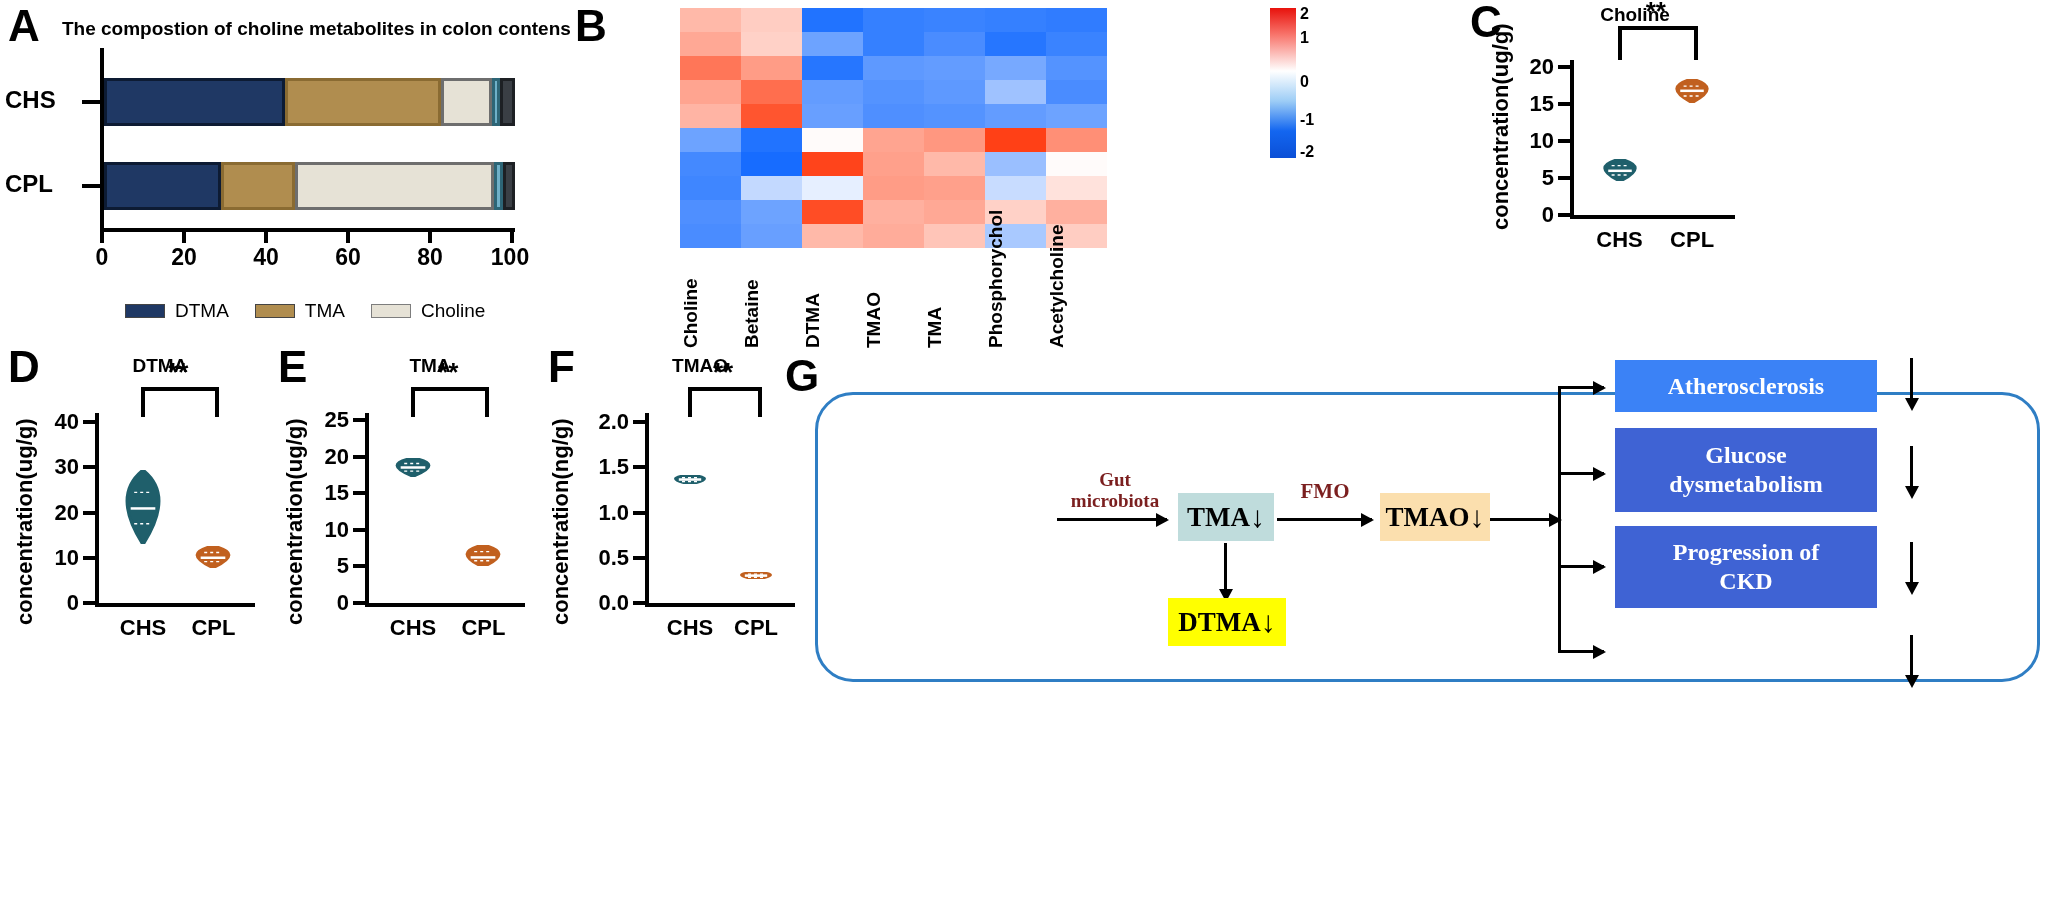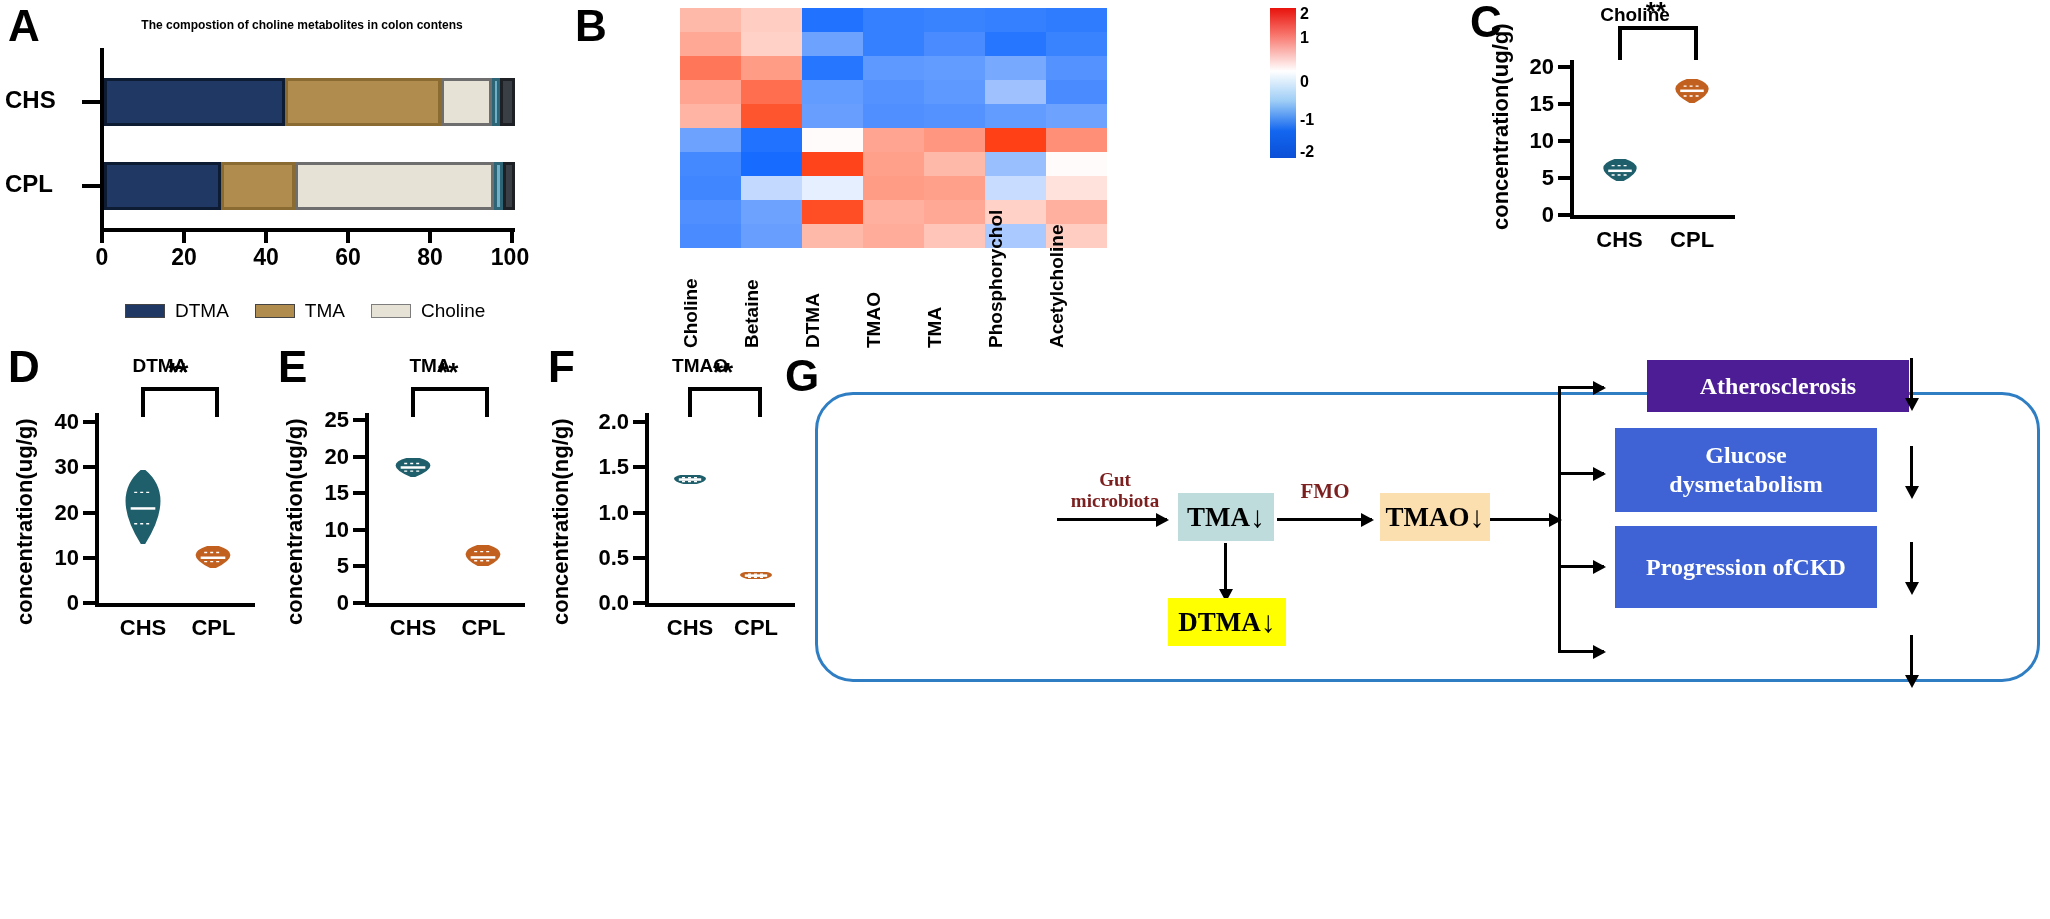--- a/index.html
+++ b/index.html
@@ -11,21 +11,21 @@
   .panel{position:absolute;}
   .plabel{
     font-family:"Liberation Sans",sans-serif;
     font-weight:bold;font-size:44px;color:#000;line-height:1;
   }
   .ptitle{font-weight:bold;font-size:19px;color:#000;text-align:center;white-space:nowrap;}
 
   
   #panelA{left:0;top:0;width:575px;height:360px;}
   #panelA .plabel{position:absolute;left:8px;top:4px;}
-  #panelA .ptitle{position:absolute;left:62px;top:18px;width:480px;font-size:12px;}
+  #panelA .ptitle{position:absolute;left:62px;top:18px;width:480px;font-size:19px;}
   .aPlot{position:absolute;left:100px;top:48px;width:415px;height:180px;}
   .aAxisY{position:absolute;left:0;top:0;width:4px;height:180px;background:#000;}
   .aAxisX{position:absolute;left:0;top:180px;width:415px;height:4px;background:#000;}
   .aTick{position:absolute;top:184px;width:4px;height:11px;background:#000;}
   .aTickLbl{position:absolute;top:196px;font-weight:bold;font-size:23px;color:#000;transform:translateX(-50%);}
   .aRowLbl{position:absolute;font-weight:bold;font-size:24px;color:#000;right:0;}
   .aYTick{position:absolute;left:-18px;width:18px;height:4px;background:#000;}
   .abar{position:absolute;height:48px;display:flex;}
   .aseg{height:100%;box-sizing:border-box;}
   .alegend{position:absolute;left:125px;top:300px;width:430px;font-size:19px;color:#000;}
@@ -430,26 +430,26 @@
   </div>
 
   <div class="garrow" style="left:710px;top:168px;width:70px;background:#000;"></div>
   <div class="gvline" style="left:778px;top:36px;height:265px;"></div>
 
   <div class="garrow" style="left:778px;top:36px;width:46px;"></div>
   <div class="garrow" style="left:778px;top:122px;width:46px;"></div>
   <div class="garrow" style="left:778px;top:215px;width:46px;"></div>
   <div class="garrow" style="left:778px;top:300px;width:46px;"></div>
 
-  <div class="gnode" style="left:835px;top:10px;width:262px;height:52px;background:#4c1d95;color:#fff;font-size:24px;margin-left:32px;">Atherosclerosis</div>
+  <div class="gnode" style="left:835px;top:10px;width:262px;height:52px;background:#3b82f6;color:#fff;font-size:24px;">Atherosclerosis</div>
   <div class="gnode" style="left:835px;top:78px;width:262px;height:84px;background:#3f63d4;color:#fff;font-size:24px;flex-direction:column;line-height:1.2;">
     <span>Glucose</span>
     <span>dysmetabolism</span>
   </div>
-  <div class="gnode" style="left:835px;top:176px;width:262px;height:82px;background:#3f63d4;color:#fff;font-size:24px;flex-direction:row;line-height:1.2;">
+  <div class="gnode" style="left:835px;top:176px;width:262px;height:82px;background:#3f63d4;color:#fff;font-size:24px;flex-direction:column;line-height:1.2;">
     <span>Progression of</span>
     <span>CKD</span>
   </div>
 
   <div class="gdown" style="left:1130px;top:8px;height:42px;"></div>
   <div class="gdown" style="left:1130px;top:96px;height:42px;"></div>
   <div class="gdown" style="left:1130px;top:192px;height:42px;"></div>
   <div class="gdown" style="left:1130px;top:285px;height:42px;"></div>
 </div>
 

